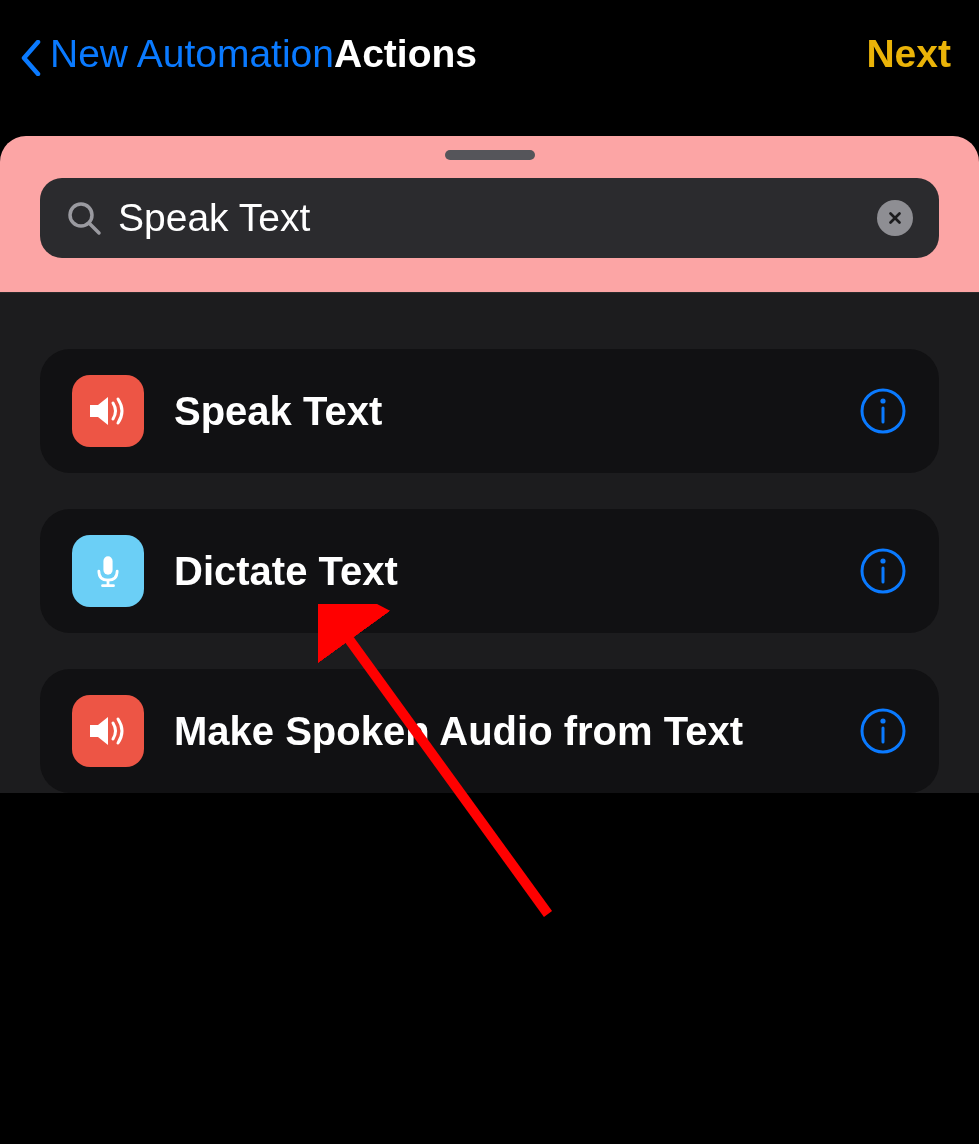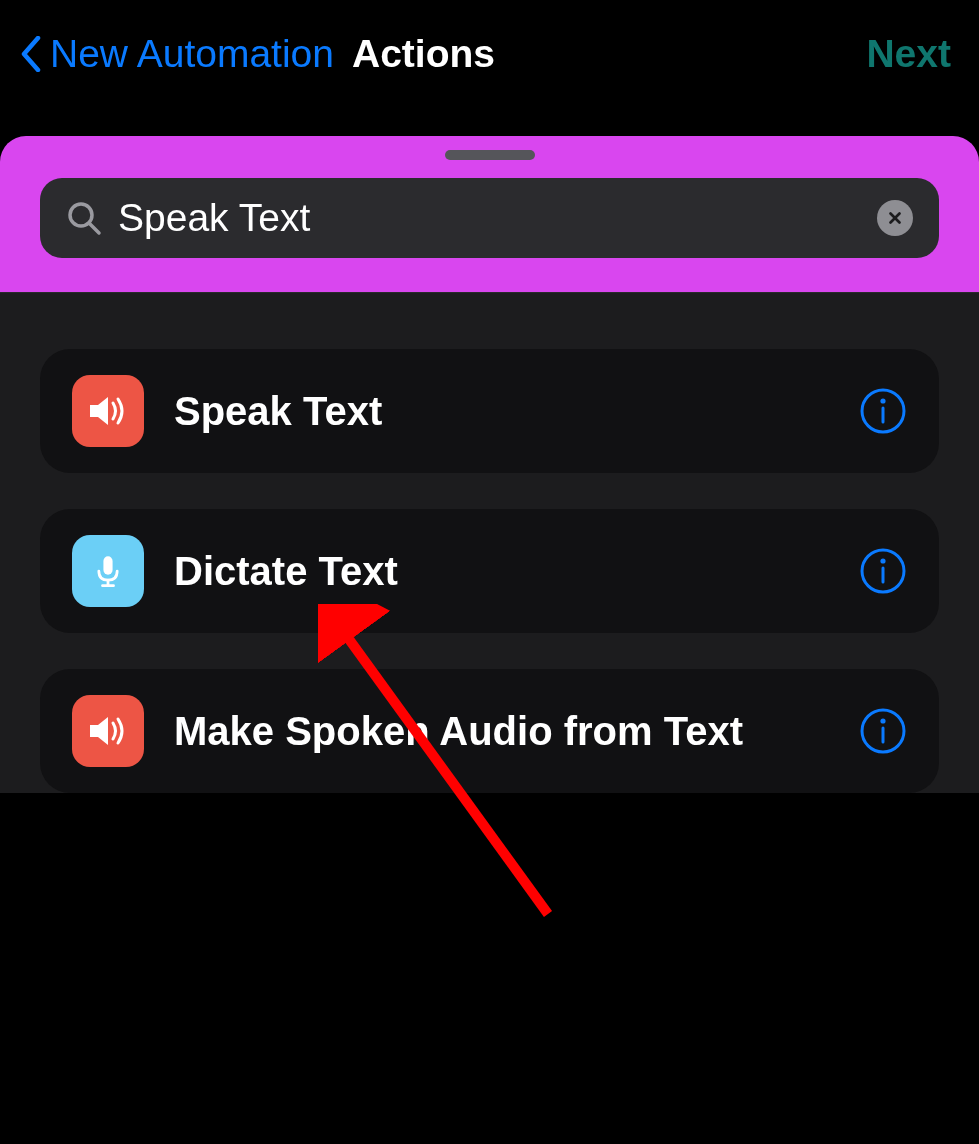--- a/index.html
+++ b/index.html
@@ -13,53 +13,52 @@
   }
 
   
   .navbar {
     display: flex;
     align-items: center;
     padding: 32px 28px 60px 20px;
   }
   .back-group {
     display: flex;
-    align-items: center;
+    align-items: flex-end;
     color: #0a7aff;
     font-size: 39px;
     font-weight: 400;
     cursor: pointer;
     gap: 8px;
   }
   .back-chevron {
     width: 22px;
     height: 36px;
     stroke: #0a7aff;
     fill: none;
     stroke-width: 4.5;
     stroke-linecap: round;
     stroke-linejoin: round;
   }
   .nav-title {
     font-size: 39px;
     font-weight: 600;
     color: #fff;
-    margin-left: 18px;
   }
   .nav-spacer { flex: 1; }
   .nav-next {
-    color: #0f766e;
+    color: #eab308;
     font-size: 39px;
     font-weight: 600;
     cursor: pointer;
   }
 
   
   .sheet {
-    background: #d946ef;
+    background: #fca5a5;
     border-radius: 26px 26px 0 0;
     padding-top: 14px;
   }
   .grabber {
     width: 90px;
     height: 10px;
     background: #55555a;
     border-radius: 5px;
     margin: 0 auto 18px auto;
   }

